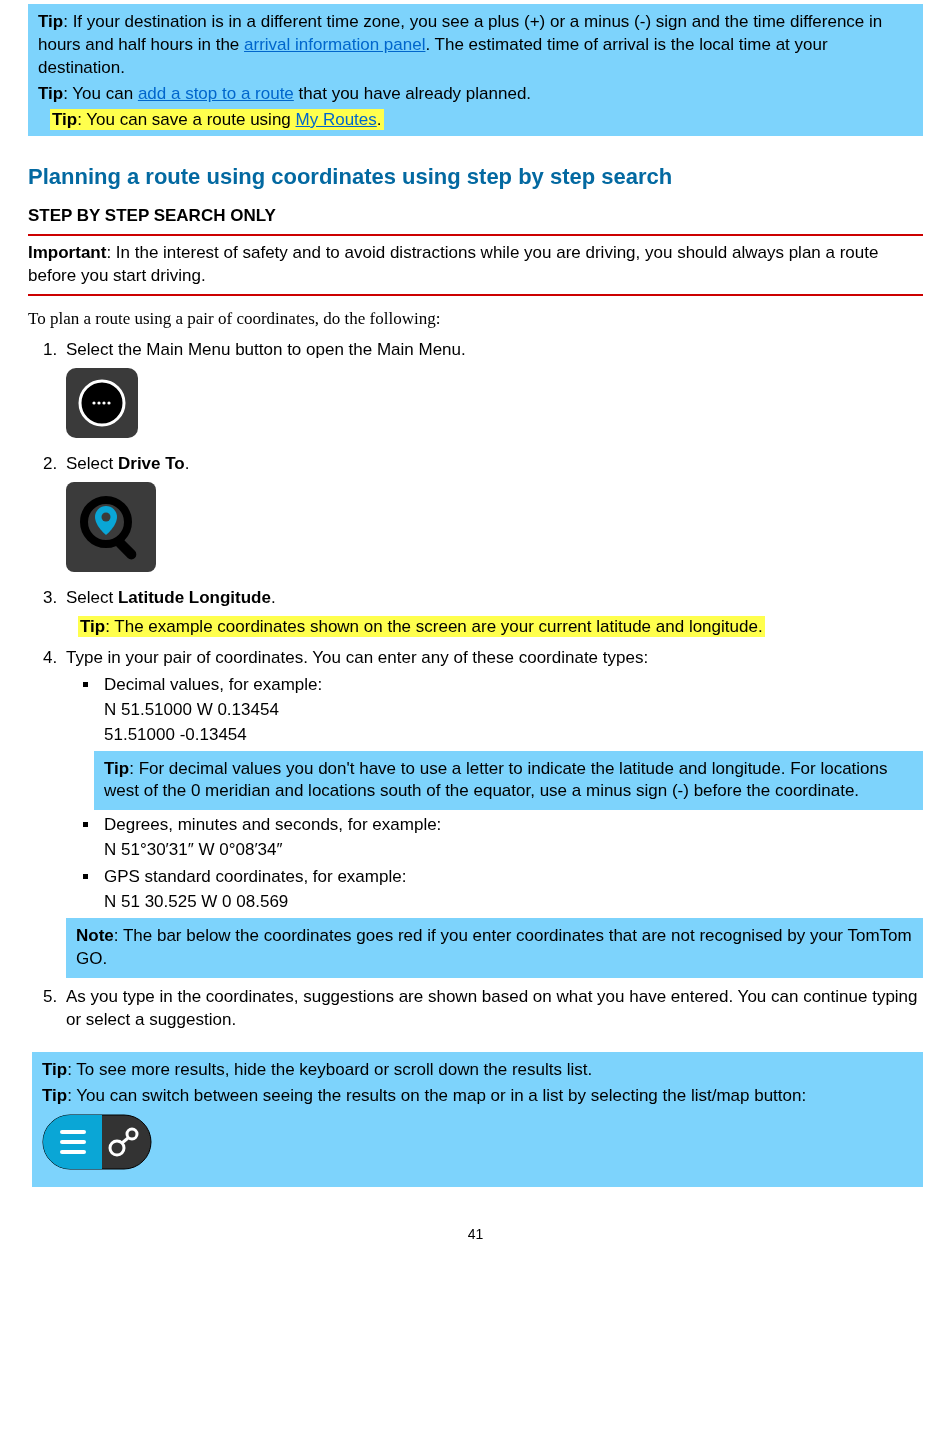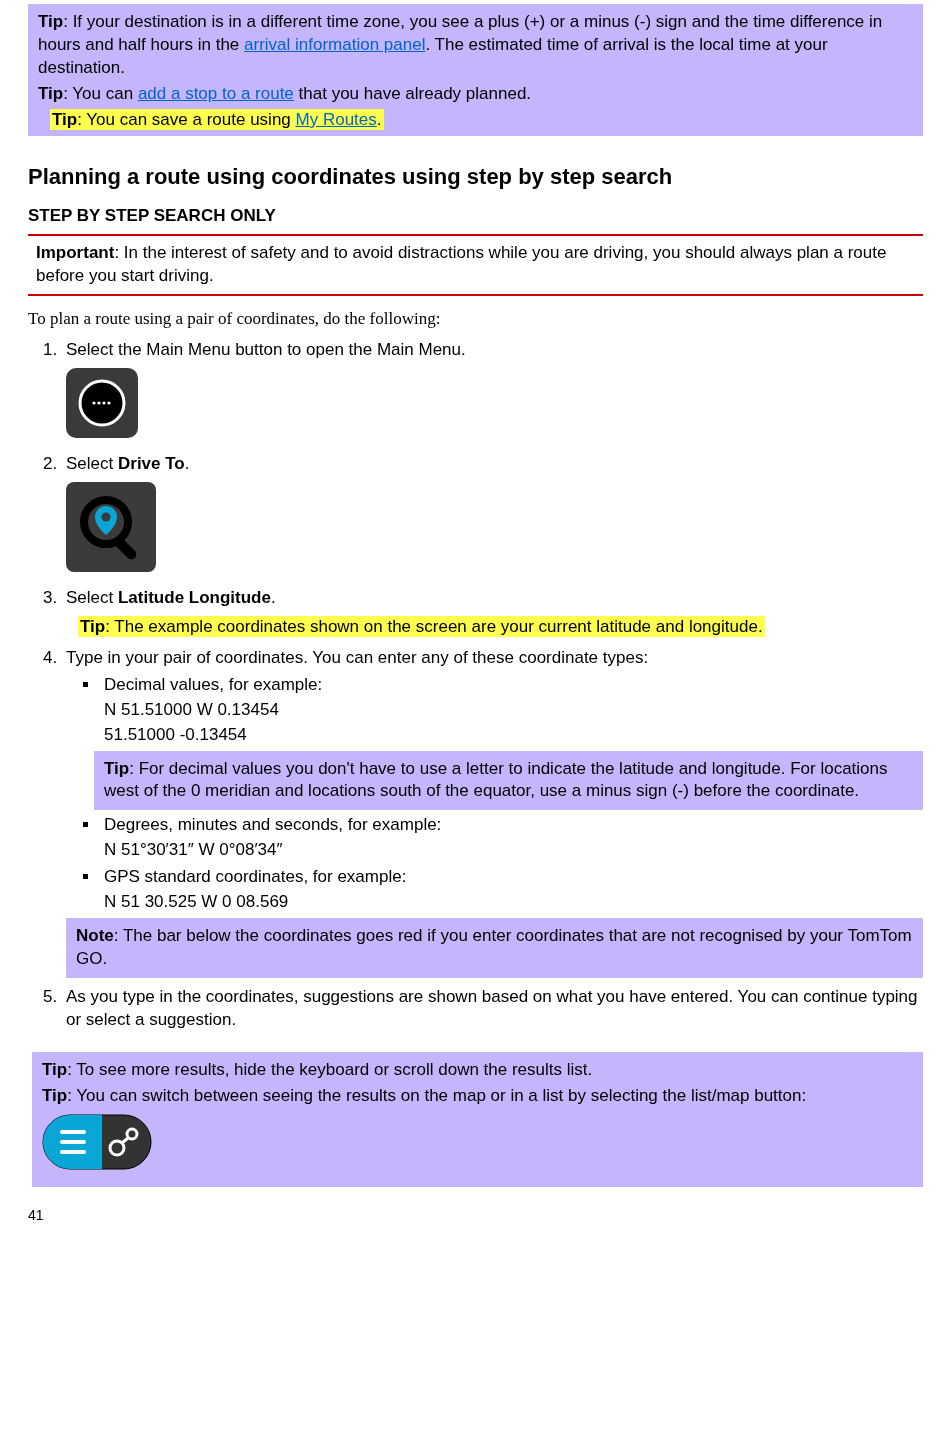--- a/index.html
+++ b/index.html
@@ -5,37 +5,37 @@
   body {
     font-family: "Trebuchet MS", Verdana, Tahoma, sans-serif;
     font-size: 17px;
     color: #000;
     margin: 0;
     padding: 0 28px 20px 28px;
     width: 951px;
     box-sizing: border-box;
     line-height: 1.35;
   }
-  .tip-box { background:#c4b5fd; padding:4px 10px; margin:4px 0; }
+  .tip-box { background:#7dd3fc; padding:4px 10px; margin:4px 0; }
   .tip-box p { margin:3px 0; }
   .tip-strong { font-weight:bold; }
   a { color:#0066cc; text-decoration:underline; }
   h2.section-title {
-    color:#000000; font-size:22px; font-weight:bold;
+    color:#0369a1; font-size:22px; font-weight:bold;
     margin:26px 0 14px 0;
   }
   h3.subhead { font-size:17px; font-weight:bold; margin:14px 0 6px 0; }
   hr.red { border:none; border-top:2px solid #cc0000; margin:2px 0; }
   .ol-main { margin:0; padding-left:34px; }
   .ol-main > li { margin:8px 0; padding-left:4px; }
   .ul-sub { list-style-type:square; margin:0; padding-left:34px; }
   .ul-sub > li { margin:4px 0; padding-left:4px; }
   .code-line { margin:2px 0; }
   .icon-block { margin:6px 0; }
-  .page-num { font-size:14px; margin-top:19px; }
+  .page-num { text-align:center; font-size:14px; margin-top:38px; }
   .icon-frame { display:inline-block; line-height:0; }
   .hl { background:#ffff4d; padding:1px 2px;margin-left:12px; }
 </style>
 </head>
 <body>
 
 <div class="tip-box">
   <p>
     <span class="tip-strong">Tip</span><span>: If your destination is in a different time zone, you see a plus (+) or a minus (-) sign and the time difference in hours and half hours in the </span><a href="#">arrival information panel</a><span>. The estimated time of arrival is the local time at your destination.</span>
   </p>
@@ -46,21 +46,21 @@
     <span class="hl">
       <span class="tip-strong">Tip</span><span>: You can save a route using </span><a href="#">My Routes</a><span>.</span>
     </span>
   </div>
 </div>
 
 <h2 class="section-title">Planning a route using coordinates using step by step search</h2>
 
 <h3 class="subhead">STEP BY STEP SEARCH ONLY</h3>
 <hr class="red">
-<p style="margin:6px 8px;">
+<p style="margin:6px 0;">
   <span class="tip-strong">Important</span><span>: In the interest of safety and to avoid distractions while you are driving, you should always plan a route before you start driving.</span>
 </p>
 <hr class="red">
 
 <p style="margin:12px 0 6px 0;font-family:Liberation Serif, serif;">To plan a route using a pair of coordinates, do the following:</p>
 
 <ol class="ol-main">
 
   <li>
     <span>Select the Main Menu button to open the Main Menu.</span>

